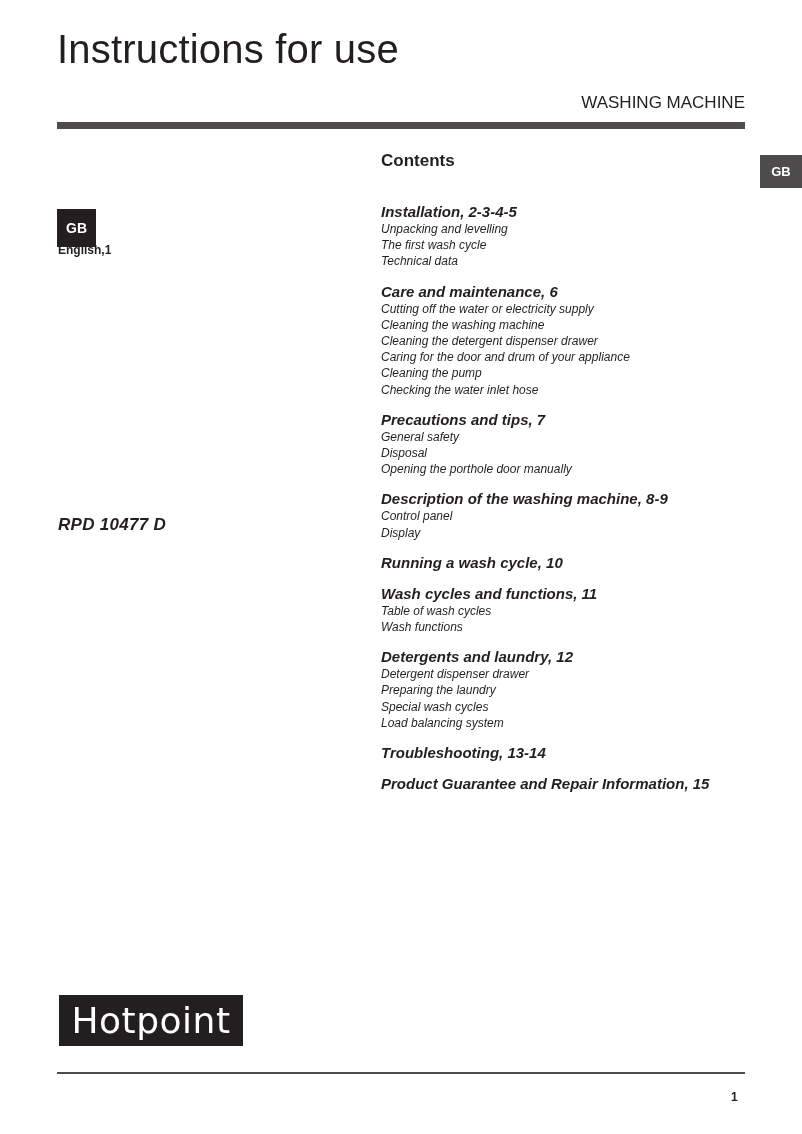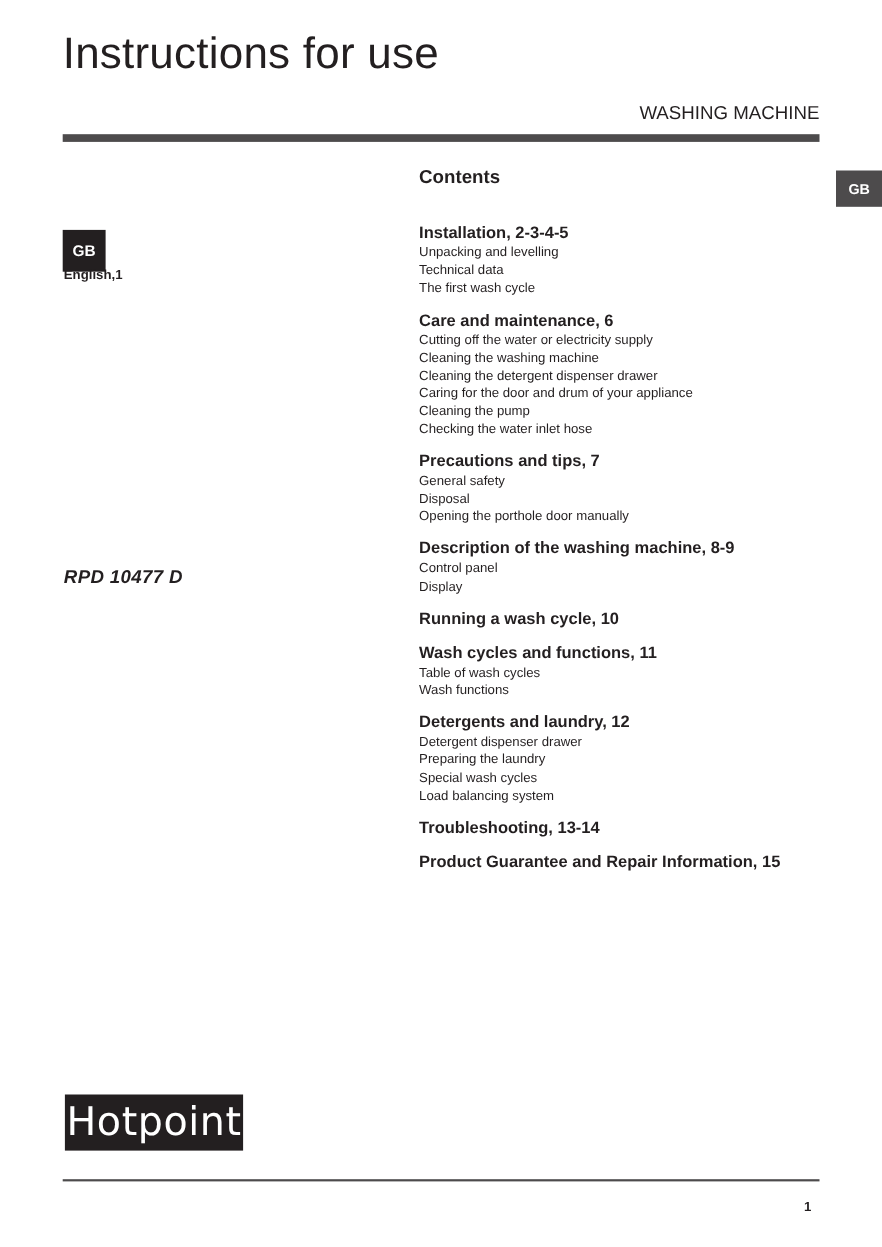--- a/index.html
+++ b/index.html
@@ -9,24 +9,24 @@
   .subtitle { position:absolute; right:57px; top:92px; font-size:17px; font-weight:normal; line-height:22px; }
   .rule-top { position:absolute; left:57px; top:122px; width:688px; height:7px; background:#4d4b4c; }
   .tab-gb { position:absolute; left:760px; top:155px; width:42px; height:33px; background:#4d4b4c; color:#fff;
             font-size:13px; font-weight:bold; display:flex; align-items:center; justify-content:center; }
   .badge-gb { position:absolute; left:57px; top:209px; width:39px; height:38px; background:#231f20; color:#fff;
               font-size:14px; font-weight:bold; display:flex; align-items:center; justify-content:center; }
   .lang { position:absolute; left:58px; top:243px; font-size:12px; font-weight:bold; }
   .model { position:absolute; left:58px; top:515px; font-size:17px; font-weight:bold; letter-spacing:0.3px;font-style:italic; }
   .contents-title { position:absolute; left:381px; top:151px; font-size:17px; font-weight:bold; }
   .toc { position:absolute; left:381px; top:203px; width:400px; }
-  .section { margin-bottom:13px; }
+  .section { margin-bottom:13px;font-style:italic; }
   .section-head { font-size:15px; font-weight:bold; line-height:18px; white-space:nowrap; }
   .section-item { font-size:12px; line-height:16.2px; color:#231f20; white-space:nowrap; }
-  .logo { position:absolute; left:59px; top:995px; width:162px; height:51px; background:#231f20; color:#fff;
+  .logo { position:absolute; left:59px; top:995px; width:184px; height:51px; background:#231f20; color:#fff;
           font-size:36px; display:flex; align-items:center; justify-content:center; letter-spacing:0.5px;
           font-family:"DejaVu Sans", sans-serif; }
   .rule-bottom { position:absolute; left:57px; top:1072px; width:688px; height:2px; background:#4d4b4c; }
   .page-num { position:absolute; left:731px; top:1090px; font-size:12px; font-weight:bold; }
 </style>
 </head>
 <body>
 
 <h1 class="title">Instructions for use</h1>
 <div class="subtitle">WASHING MACHINE</div>
@@ -36,22 +36,22 @@
 <div class="badge-gb">GB</div>
 <div class="lang">English,1</div>
 <div class="model">RPD 10477 D</div>
 
 <div class="contents-title">Contents</div>
 
 <div class="toc">
   <div class="section">
     <div class="section-head">Installation, 2-3-4-5</div>
     <div class="section-item">Unpacking and levelling</div>
+    <div class="section-item">The first wash cycle</div>
     <div class="section-item">Technical data</div>
-    <div class="section-item">The first wash cycle</div>
   </div>
   <div class="section">
     <div class="section-head">Care and maintenance, 6</div>
     <div class="section-item">Cutting off the water or electricity supply</div>
     <div class="section-item">Cleaning the washing machine</div>
     <div class="section-item">Cleaning the detergent dispenser drawer</div>
     <div class="section-item">Caring for the door and drum of your appliance</div>
     <div class="section-item">Cleaning the pump</div>
     <div class="section-item">Checking the water inlet hose</div>
   </div>

